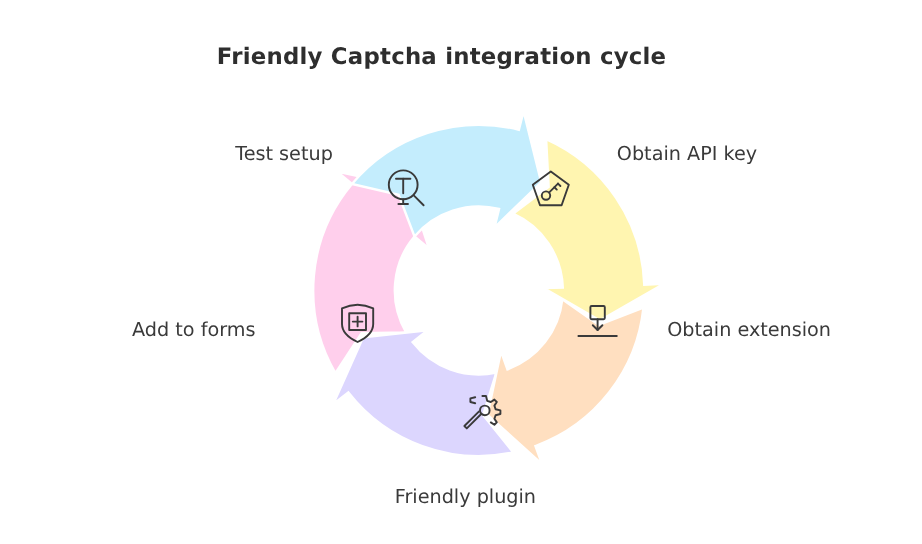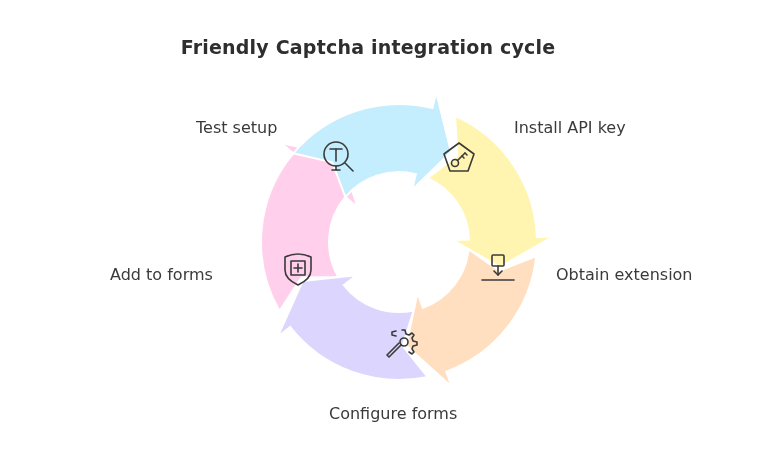--- a/index.html
+++ b/index.html
@@ -54,16 +54,16 @@
   </g>
   <g class="icon" transform="translate(298,268)">
     <path d="M-13,-11 Q0,-17 13,-11 L13,2 Q13,11 0,17 Q-13,11 -13,2 Z"></path>
     <rect x="-7" y="-7" width="14" height="14"></rect>
     <line x1="0" y1="-4" x2="0" y2="4"></line>
     <line x1="-4" y1="0" x2="4" y2="0"></line>
   </g>
 </svg>
 
 <div class="label" style="left:196px; top:118px;">Test setup</div>
-<div class="label" style="left:514px; top:118px;">Install API key</div>
+<div class="label" style="left:514px; top:118px;">Obtain API key</div>
 <div class="label" style="left:556px; top:265px;">Obtain extension</div>
 <div class="label" style="left:110px; top:265px;">Add to forms</div>
-<div class="label" style="left:329px; top:404px;">Configure forms</div>
+<div class="label" style="left:329px; top:404px;">Friendly plugin</div>
 
 </body></html>

